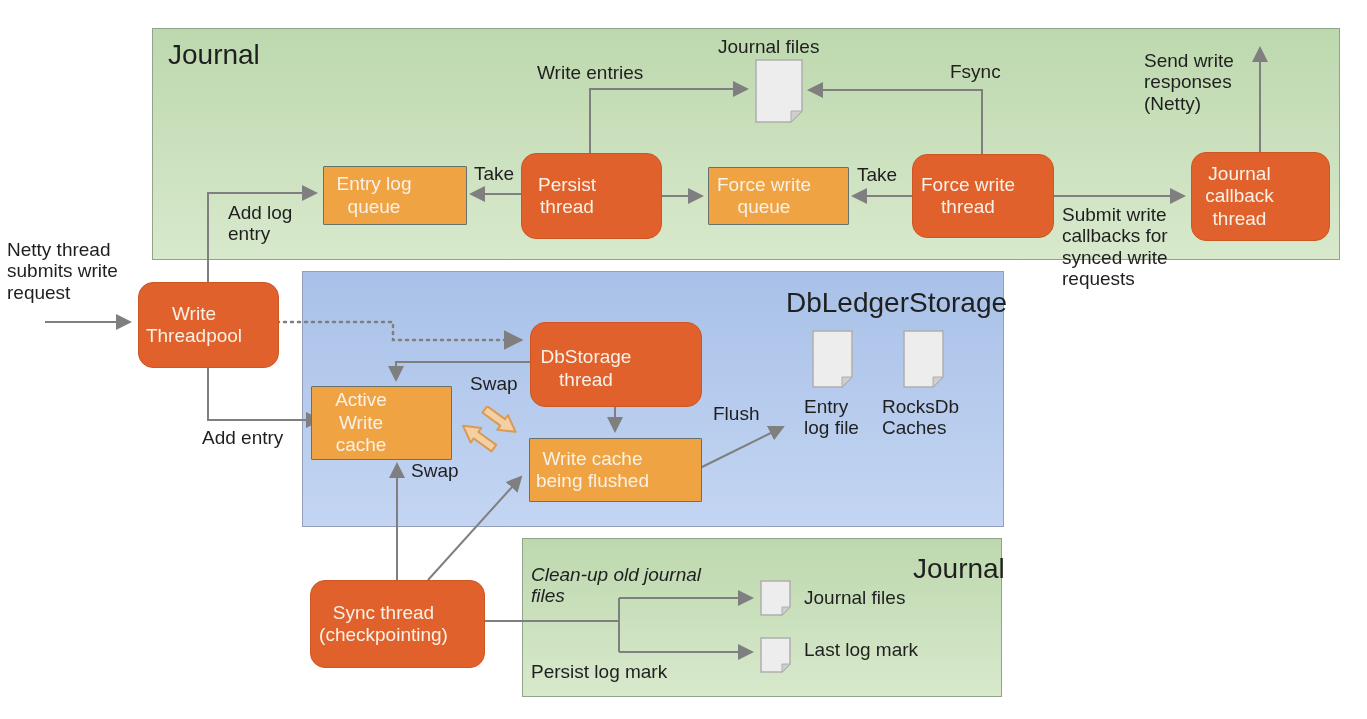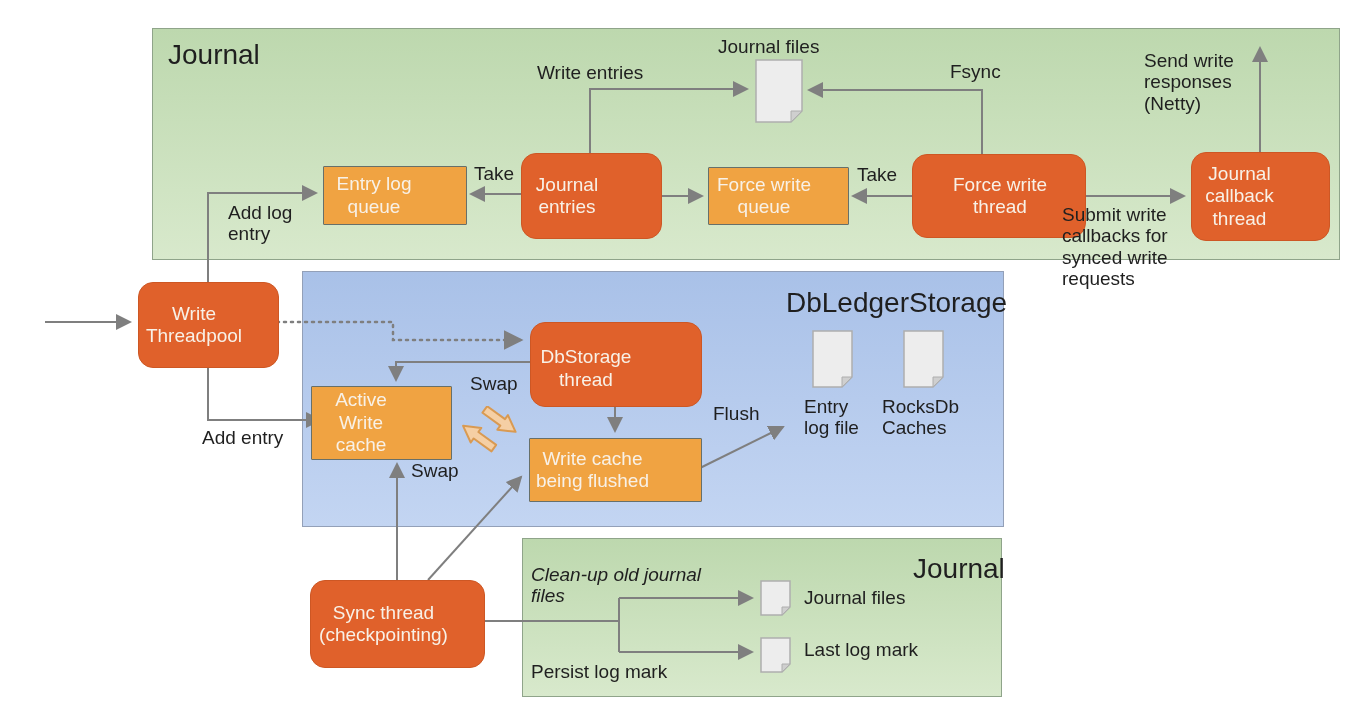--- a/index.html
+++ b/index.html
@@ -77,26 +77,26 @@
   </svg>
 
   <div class="group-title" style="left:168px;top:40px;">Journal</div>
   <div class="group-title" style="left:786px;top:288px;">DbLedgerStorage</div>
   <div class="group-title" style="left:913px;top:554px;">Journal</div>
 
   <div class="node light" style="left:323px;top:166px;width:142px;height:57px;">
     <span class="inner" style="width:100px;">Entry log queue</span>
   </div>
   <div class="node dark" style="left:521px;top:153px;width:139px;height:84px;">
-    <span class="inner" style="width:90px;">Journal entries</span>
+    <span class="inner" style="width:90px;">Persist thread</span>
   </div>
   <div class="node light" style="left:708px;top:167px;width:139px;height:56px;">
     <span class="inner" style="width:110px;">Force write queue</span>
   </div>
-  <div class="node dark" style="left:912px;top:154px;width:140px;height:82px;padding-left:32px;">
+  <div class="node dark" style="left:912px;top:154px;width:140px;height:82px;">
     <span class="inner" style="width:110px;">Force write thread</span>
   </div>
   <div class="node dark" style="left:1191px;top:152px;width:137px;height:87px;">
     <span class="inner" style="width:95px;">Journal callback thread</span>
   </div>
 
   <div class="node dark" style="left:138px;top:282px;width:139px;height:84px;">
     <span class="inner" style="width:110px;">Write Threadpool</span>
   </div>
 
@@ -143,20 +143,21 @@
   </svg>
 
   <div class="lbl" style="left:537px;top:62px;">Write entries</div>
   <div class="lbl" style="left:718px;top:36px;">Journal files</div>
   <div class="lbl" style="left:950px;top:61px;">Fsync</div>
   <div class="lbl" style="left:1144px;top:50px;width:108px;">Send write responses (Netty)</div>
   <div class="lbl" style="left:474px;top:163px;">Take</div>
   <div class="lbl" style="left:857px;top:164px;">Take</div>
   <div class="lbl" style="left:228px;top:202px;width:85px;">Add log entry</div>
   <div class="lbl" style="left:1062px;top:204px;width:130px;">Submit write callbacks for synced write requests</div>
+  <div class="lbl" style="left:7px;top:239px;width:130px;">Netty thread submits write request</div>
   <div class="lbl" style="left:202px;top:427px;">Add entry</div>
   <div class="lbl" style="left:470px;top:373px;">Swap</div>
   <div class="lbl" style="left:411px;top:460px;">Swap</div>
   <div class="lbl" style="left:713px;top:403px;">Flush</div>
   <div class="lbl" style="left:804px;top:396px;width:70px;">Entry log file</div>
   <div class="lbl" style="left:882px;top:396px;width:95px;">RocksDb Caches</div>
   <div class="lbl" style="left:531px;top:564px;width:185px;font-style:italic;">Clean-up old journal files</div>
   <div class="lbl" style="left:531px;top:661px;">Persist log mark</div>
   <div class="lbl" style="left:804px;top:587px;">Journal files</div>
   <div class="lbl" style="left:804px;top:639px;">Last log mark</div>

